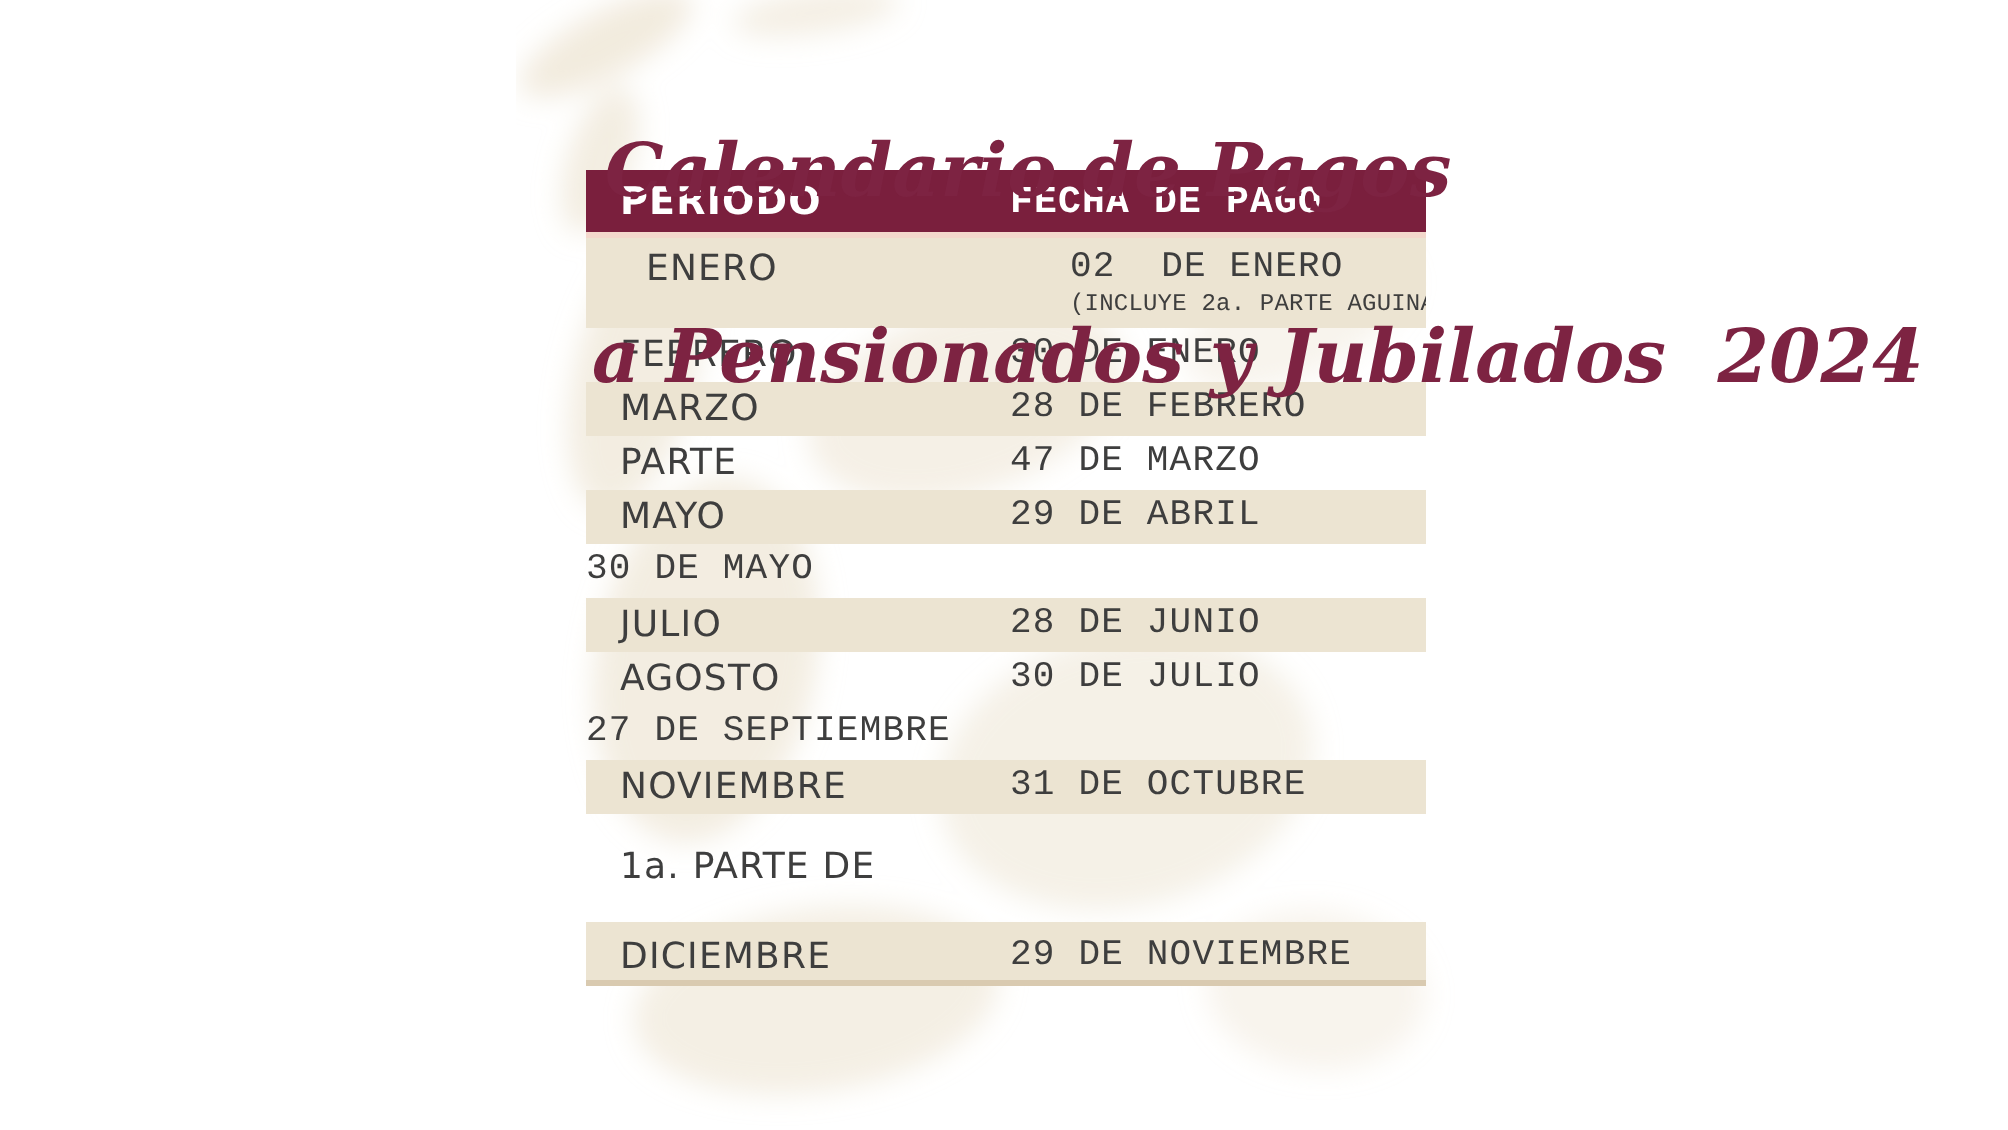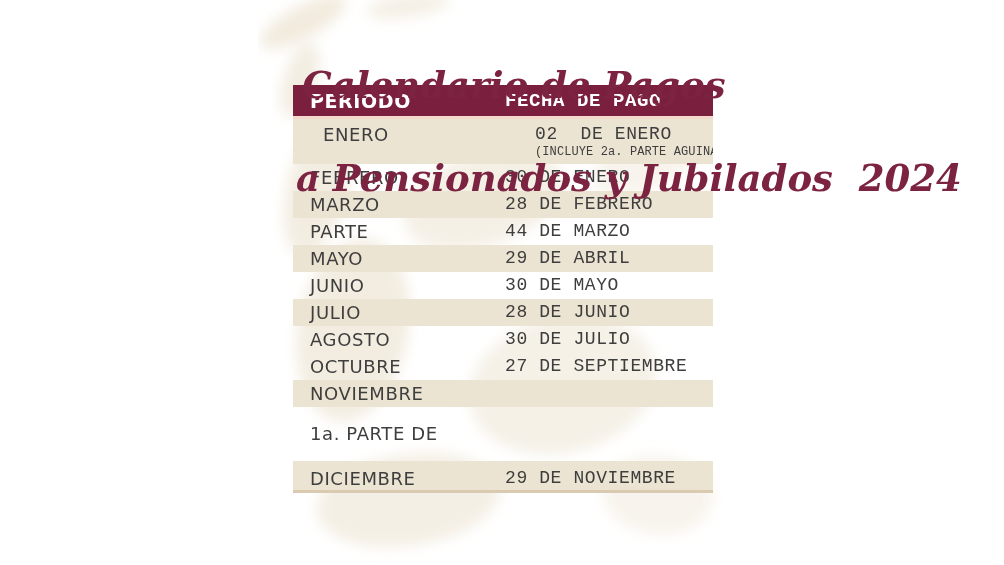--- a/index.html
+++ b/index.html
@@ -93,44 +93,43 @@
       <div class="trow light">
         <div class="cell c1"><div class="line">FEBRERO</div></div>
         <div class="cell c2"><div class="line">30 DE ENERO</div></div>
       </div>
       <div class="trow beige">
         <div class="cell c1"><div class="line">MARZO</div></div>
         <div class="cell c2"><div class="line">28 DE FEBRERO</div></div>
       </div>
       <div class="trow light">
         <div class="cell c1"><div class="line">PARTE</div></div>
-        <div class="cell c2"><div class="line">44 DE MARZO</div></div>
+        <div class="cell c2"><div class="line">47 DE MARZO</div></div>
       </div>
       <div class="trow beige">
         <div class="cell c1"><div class="line">MAYO</div></div>
         <div class="cell c2"><div class="line">29 DE ABRIL</div></div>
       </div>
       <div class="trow light">
-        <div class="cell c1"><div class="line">JUNIO</div></div>
         <div class="cell c2"><div class="line">30 DE MAYO</div></div>
       </div>
       <div class="trow beige">
         <div class="cell c1"><div class="line">JULIO</div></div>
         <div class="cell c2"><div class="line">28 DE JUNIO</div></div>
       </div>
       <div class="trow light">
         <div class="cell c1"><div class="line">AGOSTO</div></div>
         <div class="cell c2"><div class="line">30 DE JULIO</div></div>
       </div>
       <div class="trow light">
-        <div class="cell c1"><div class="line">OCTUBRE</div></div>
         <div class="cell c2"><div class="line">27 DE SEPTIEMBRE</div></div>
       </div>
       <div class="trow beige">
         <div class="cell c1"><div class="line">NOVIEMBRE</div></div>
+        <div class="cell c2"><div class="line">31 DE OCTUBRE</div></div>
       </div>
       <div class="trow light two-line">
         <div class="cell c1"><div class="line">1a. PARTE DE</div></div>
         <div class="cell c2"></div>
       </div>
       <div class="trow beige">
         <div class="cell c1"><div class="line">DICIEMBRE</div></div>
         <div class="cell c2"><div class="line">29 DE NOVIEMBRE</div></div>
       </div>
     </div>

